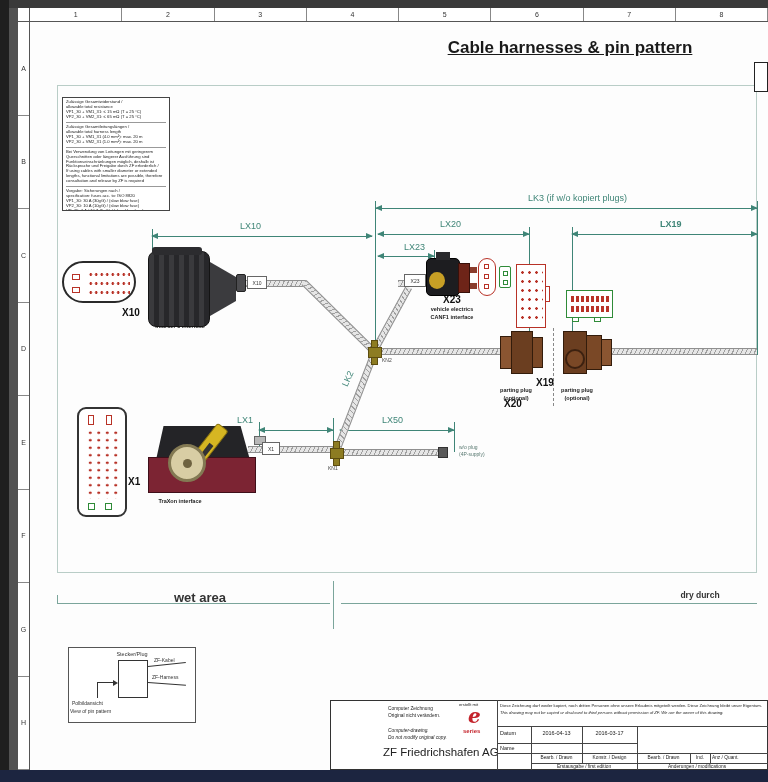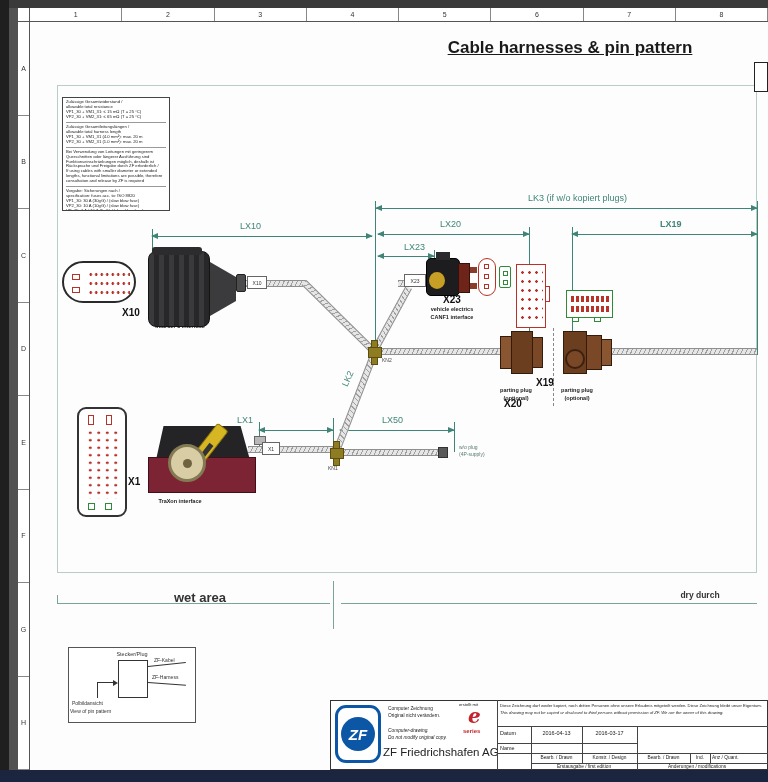--- a/index.html
+++ b/index.html
@@ -287,23 +287,20 @@
   <div class="lgdlbl" style="left:154px;top:657px;">ZF-Kabel</div>
   <div class="abs" style="left:148px;top:682px;width:38px;height:1px;background:#333;transform:rotate(4deg);transform-origin:0 50%;"></div>
   <div class="lgdlbl" style="left:152px;top:674px;">ZF-Harness</div>
   <div class="abs" style="left:97px;top:682px;width:1px;height:16px;background:#333;"></div>
   <div class="abs" style="left:97px;top:682px;width:18px;height:1px;background:#333;"></div>
   <div class="abs" style="left:113px;top:679.5px;width:0;height:0;border-top:3px solid transparent;border-bottom:3px solid transparent;border-left:5px solid #333;"></div>
   <div class="lgdlbl" style="left:72px;top:700px;">Polbildansicht</div>
   <div class="lgdlbl" style="left:70px;top:708px;">View of pin pattern</div>
 
   <div class="abs" style="left:330px;top:700px;width:438px;height:70px;border:1px solid #333;background:#fff;"></div>
-  <div class="abs" style="left:335px;top:705px;width:46px;height:58px;border:3px solid #0c57a5;border-radius:11px;background:#fff;display:flex;align-items:center;justify-content:center;">
-    <div style="width:34px;height:34px;border-radius:50%;background:#0c57a5;color:#fff;font-weight:bold;font-style:italic;font-size:15px;display:flex;align-items:center;justify-content:center;">ZF</div>
-  </div>
   <div class="tb" style="left:388px;top:706px;font-size:4.8px;">Computer Zeichnung</div>
   <div class="tb" style="left:388px;top:713px;font-size:4.8px;">Original nicht verändern.</div>
   <div class="tb tbi" style="left:388px;top:728px;font-size:4.8px;">Computer-drawing.</div>
   <div class="tb tbi" style="left:388px;top:735px;font-size:4.8px;">Do not modify original copy.</div>
   <div class="tb tiny" style="left:459px;top:702px;">erstellt mit</div>
   <div class="tb" style="left:468px;top:704px;font-size:20px;font-weight:bold;font-style:italic;color:#c4232b;font-family:'DejaVu Serif',serif;">e</div>
   <div class="tb" style="left:463px;top:728px;font-size:6px;font-weight:bold;color:#c4232b;">series</div>
   <div class="tb" style="left:383px;top:746px;font-size:11.5px;color:#222;">ZF Friedrichshafen AG</div>
   <div class="vl" style="left:497px;top:700px;height:70px;"></div>
   <div class="tb" style="left:500px;top:703px;width:266px;font-size:4.2px;overflow:hidden;">Diese Zeichnung darf weder kopiert, noch dritten Personen ohne unsere Erlaubnis mitgeteilt werden. Diese Zeichnung bleibt unser Eigentum.</div>

